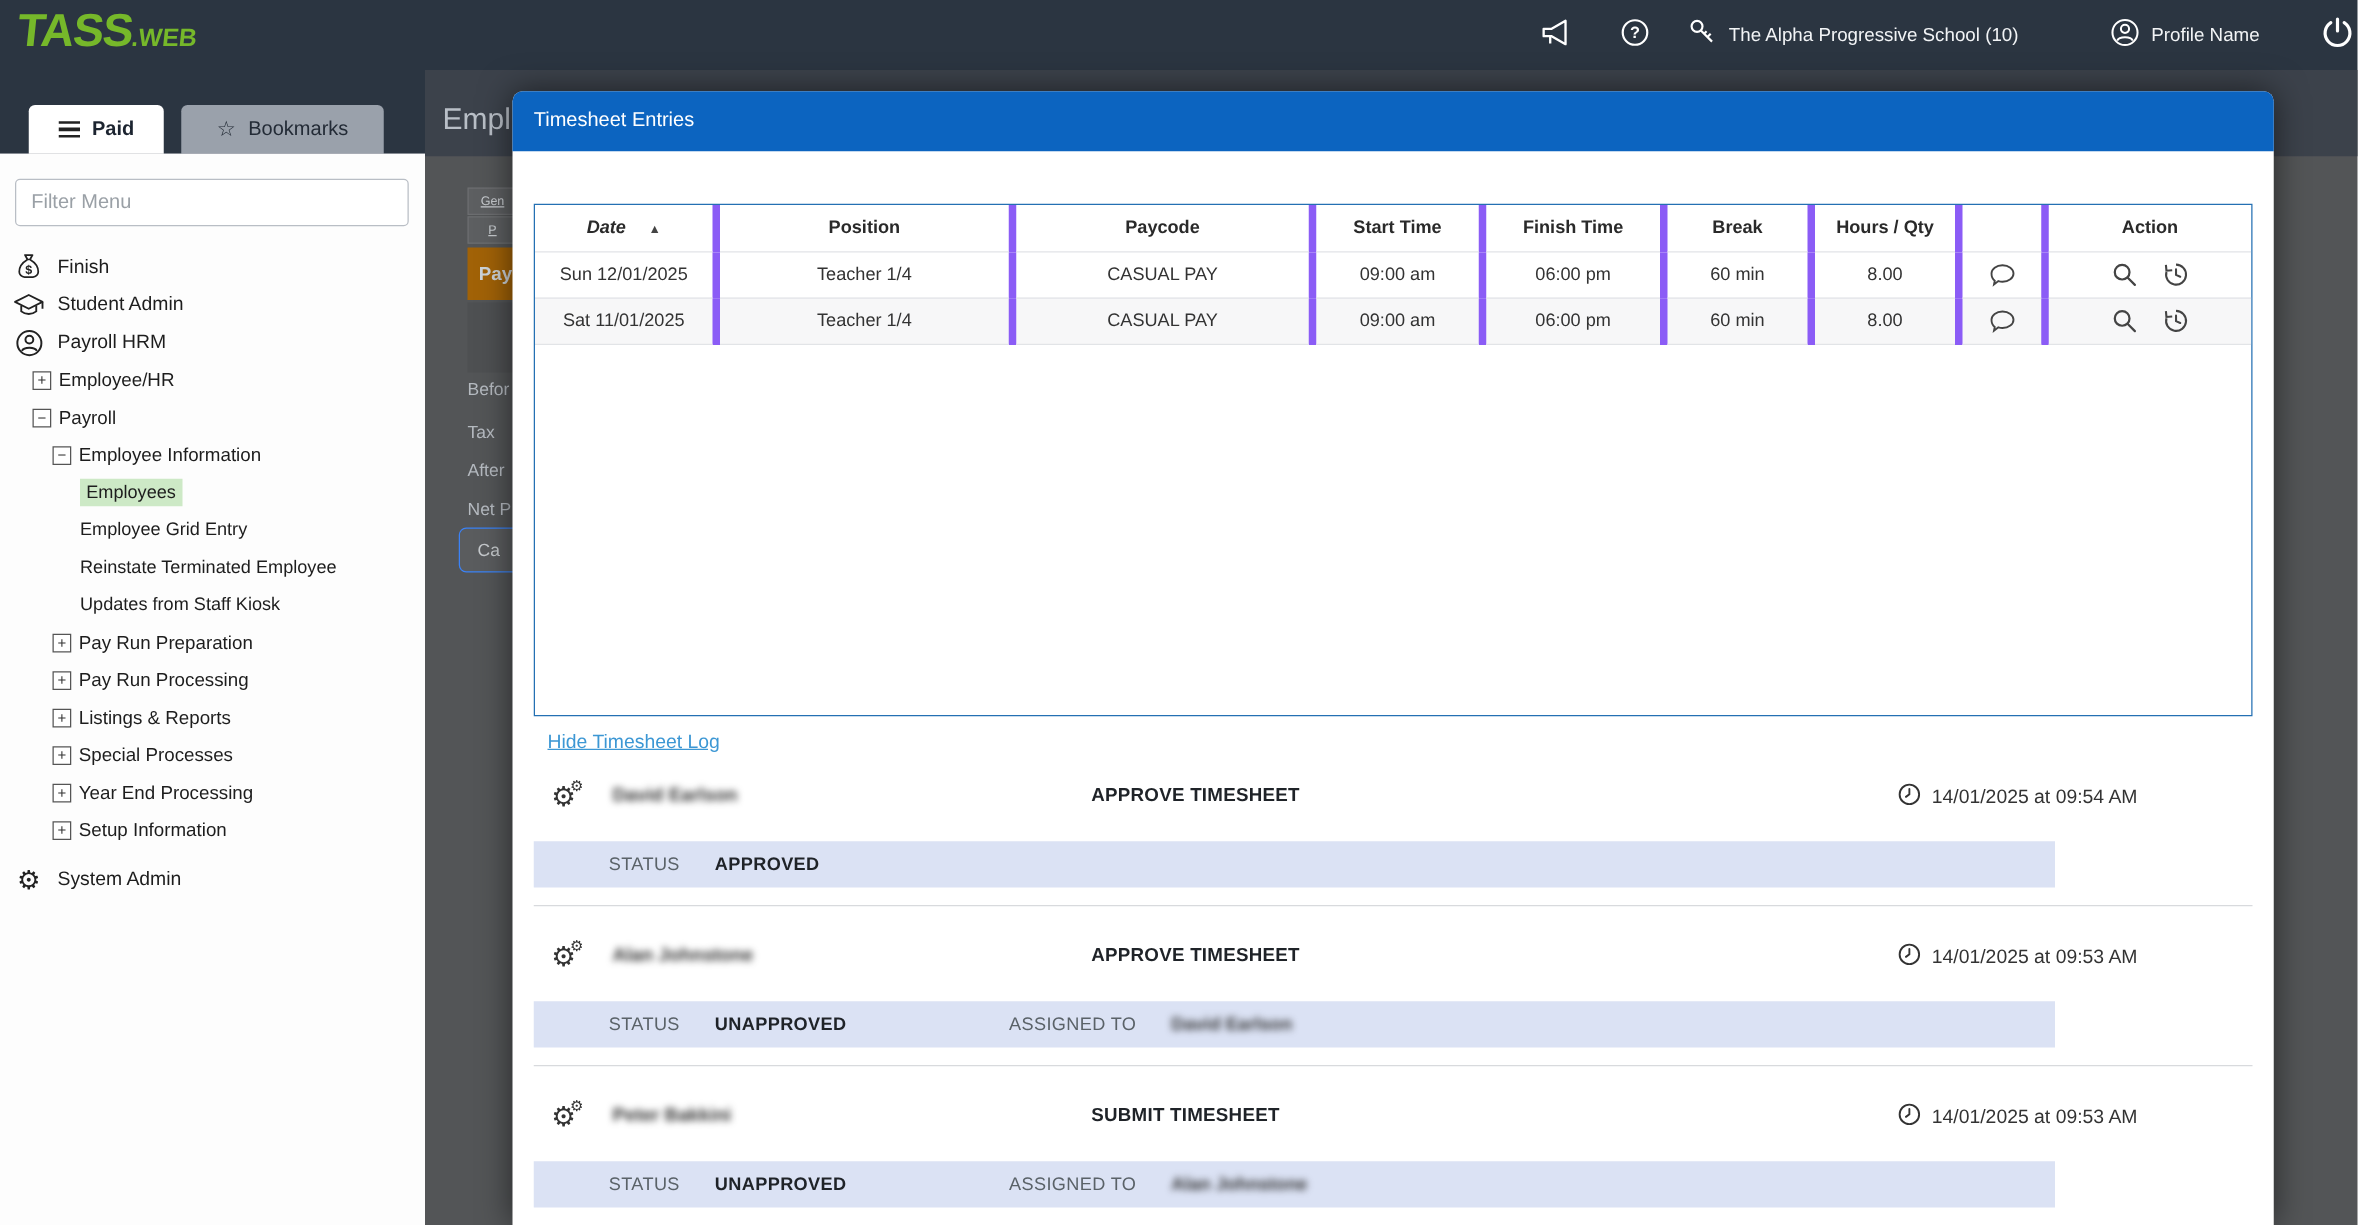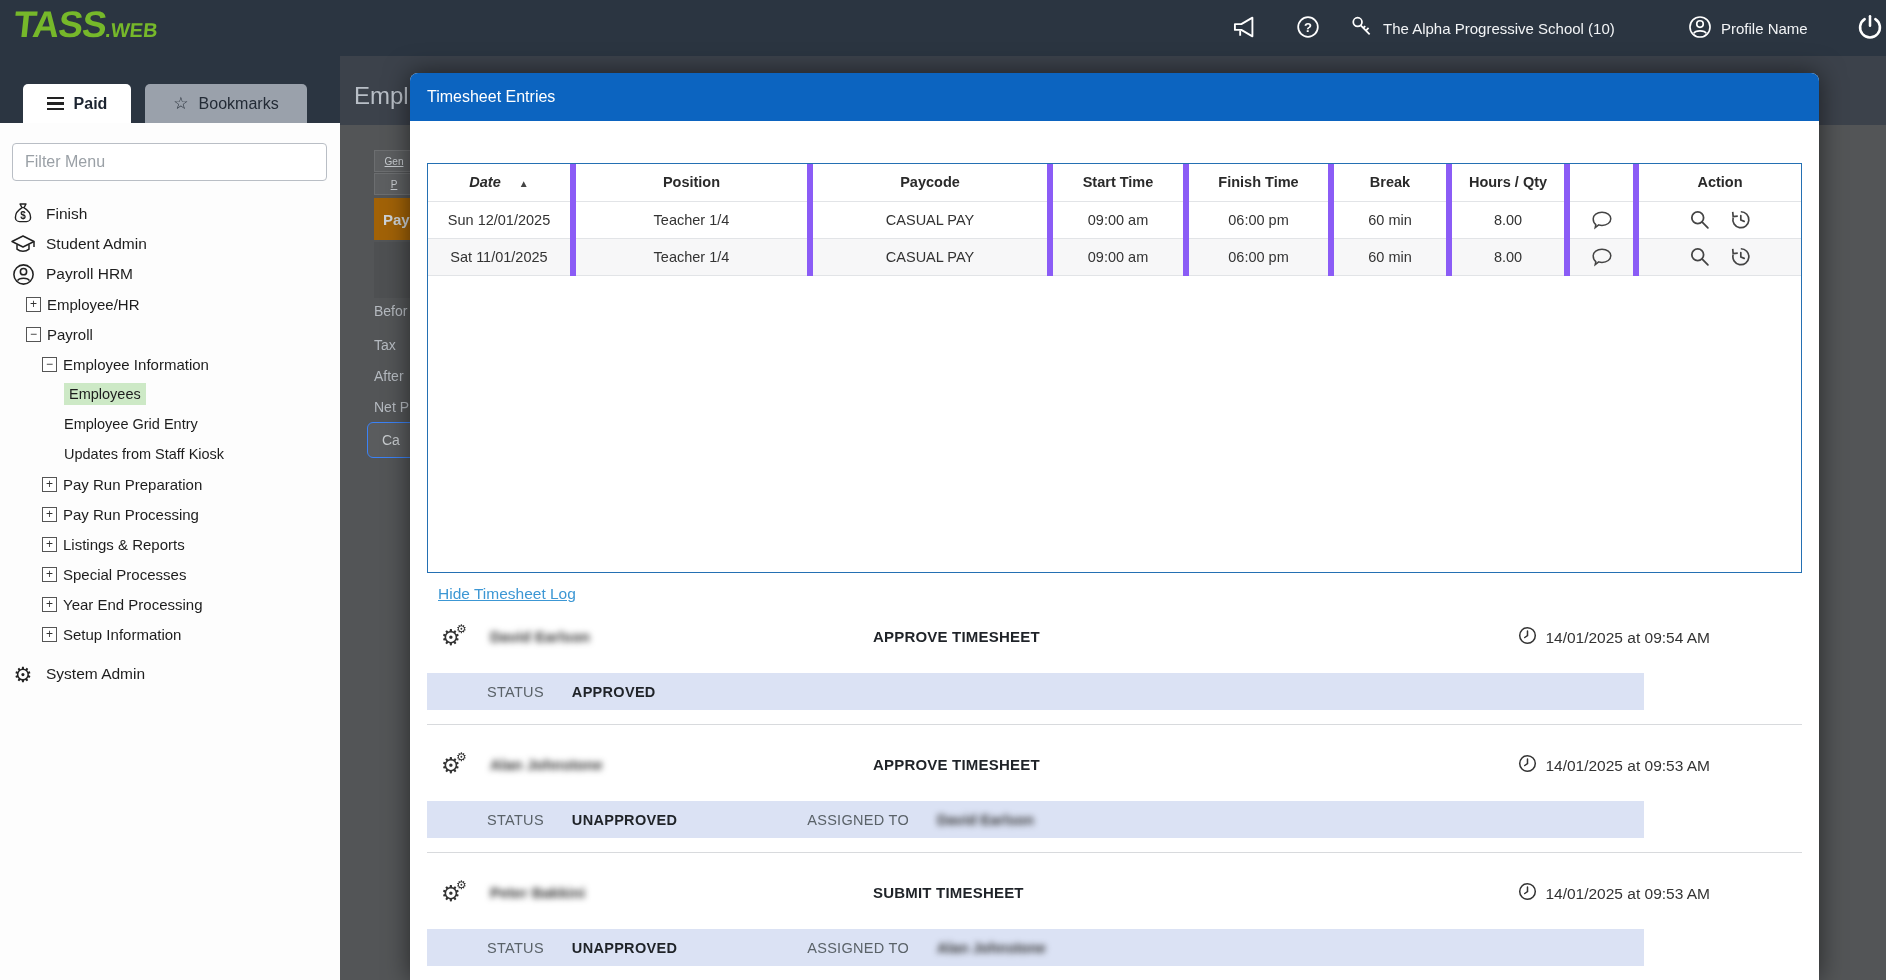--- a/index.html
+++ b/index.html
@@ -195,20 +195,23 @@
     </div>
     <div class="ti lv3">
       <span class="expander">−</span>
       <span class="tlabel">Employee Information</span>
     </div>
     <div class="ti leaf">
       <span class="tlabel sel-hl">Employees</span>
     </div>
     <div class="ti leaf">
       <span class="tlabel">Employee Grid Entry</span>
+    </div>
+    <div class="ti leaf">
+      <span class="tlabel">Reinstate Terminated Employee</span>
     </div>
     <div class="ti leaf">
       <span class="tlabel">Updates from Staff Kiosk</span>
     </div>
     <div class="ti lv3">
       <span class="expander">+</span>
       <span class="tlabel">Pay Run Preparation</span>
     </div>
     <div class="ti lv3">
       <span class="expander">+</span>

